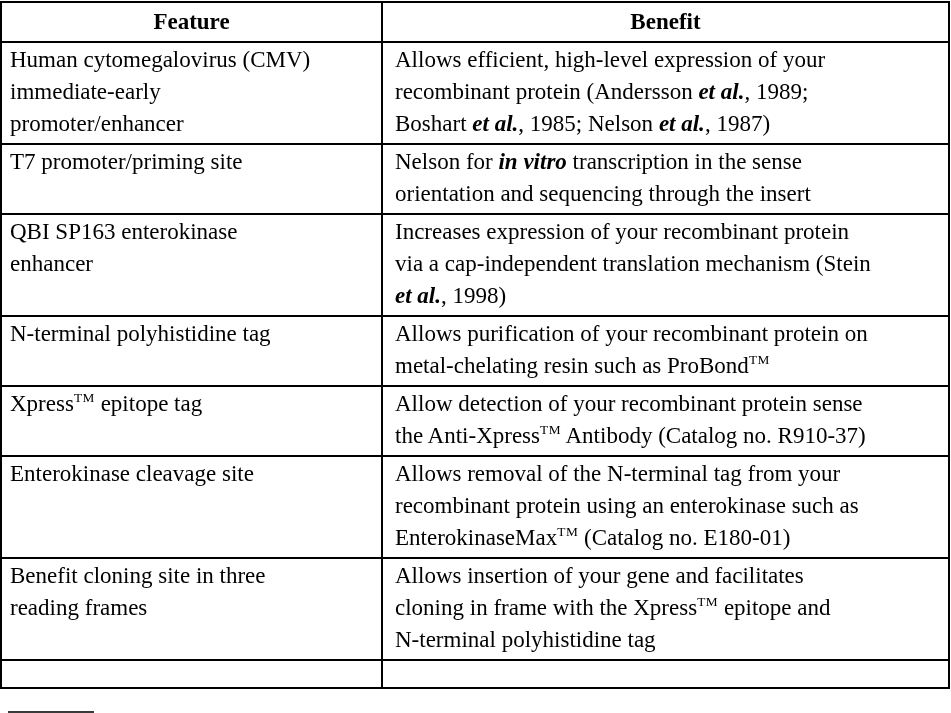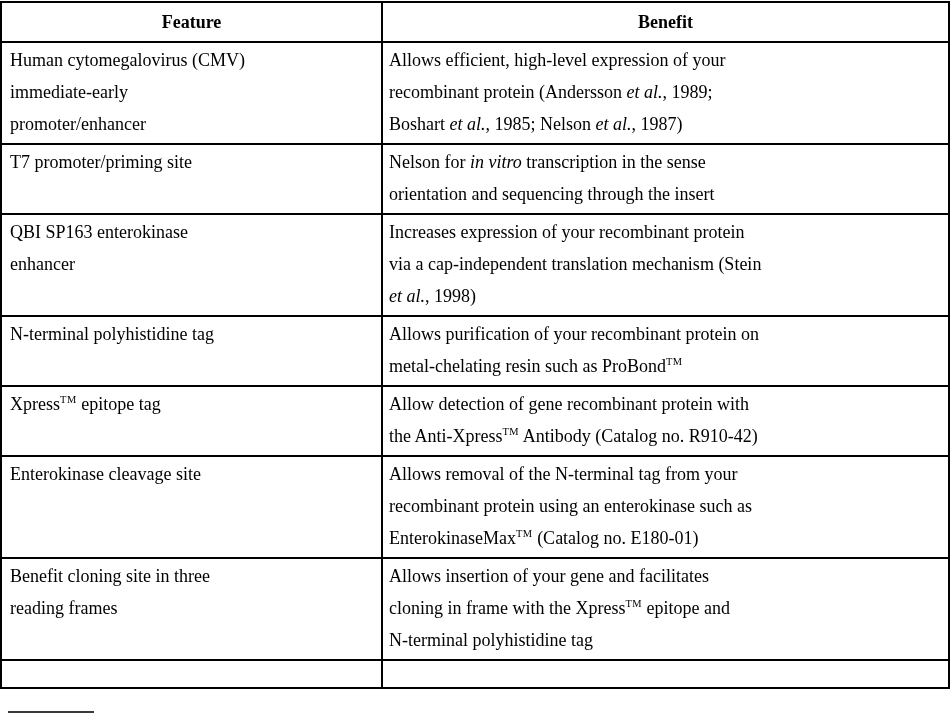--- a/index.html
+++ b/index.html
@@ -16,37 +16,37 @@
     position: absolute;
     top: 1px;
     left: 0;
     width: 950px;
     border-collapse: collapse;
     table-layout: fixed;
   }
   col.col-feature { width: 381px; }
   th, td {
     border: 2px solid #000000;
-    font-size: 18px;
+    font-size: 23px;
     line-height: 32px;
     vertical-align: top;
     overflow: hidden;
   }
   th {
     font-weight: bold;
     text-align: center;
     padding: 3px 2px;
   }
   td {
     padding: 1px 4px 3px 8px;
     white-space: pre-wrap;
   }
-  td:last-child { padding-left: 6px; padding-right: 2px; }
+  td:last-child { padding-left: 12px; padding-right: 2px; }
   tr.sliver td { height: 26px; padding: 0; }
-  .it { font-style: italic; }
+  .it { font-style: italic; font-weight: bold; }
   .sup {
     font-size: 58%;
     vertical-align: super;
     line-height: 0;
     letter-spacing: 0.5px;
   }
   .artifact {
     position: absolute;
     left: 8px;
     bottom: 0;
@@ -91,22 +91,22 @@
 via a cap-independent translation mechanism (Stein
 </span><span class="it">et al.</span><span>, 1998)</span></td>
         </tr>
         <tr>
           <td><span>N-terminal polyhistidine tag</span></td>
           <td><span>Allows purification of your recombinant protein on
 metal-chelating resin such as ProBond</span><span class="sup">TM</span></td>
         </tr>
         <tr>
           <td><span>Xpress</span><span class="sup">TM</span><span> epitope tag</span></td>
-          <td><span>Allow detection of gene recombinant protein with
-the Anti-Xpress</span><span class="sup">TM</span><span> Antibody (Catalog no. R910-42)</span></td>
+          <td><span>Allow detection of your recombinant protein sense
+the Anti-Xpress</span><span class="sup">TM</span><span> Antibody (Catalog no. R910-37)</span></td>
         </tr>
         <tr>
           <td><span>Enterokinase cleavage site</span></td>
           <td><span>Allows removal of the N-terminal tag from your
 recombinant protein using an enterokinase such as
 EnterokinaseMax</span><span class="sup">TM</span><span> (Catalog no. E180-01)</span></td>
         </tr>
         <tr>
           <td><span>Benefit cloning site in three
 reading frames</span></td>

